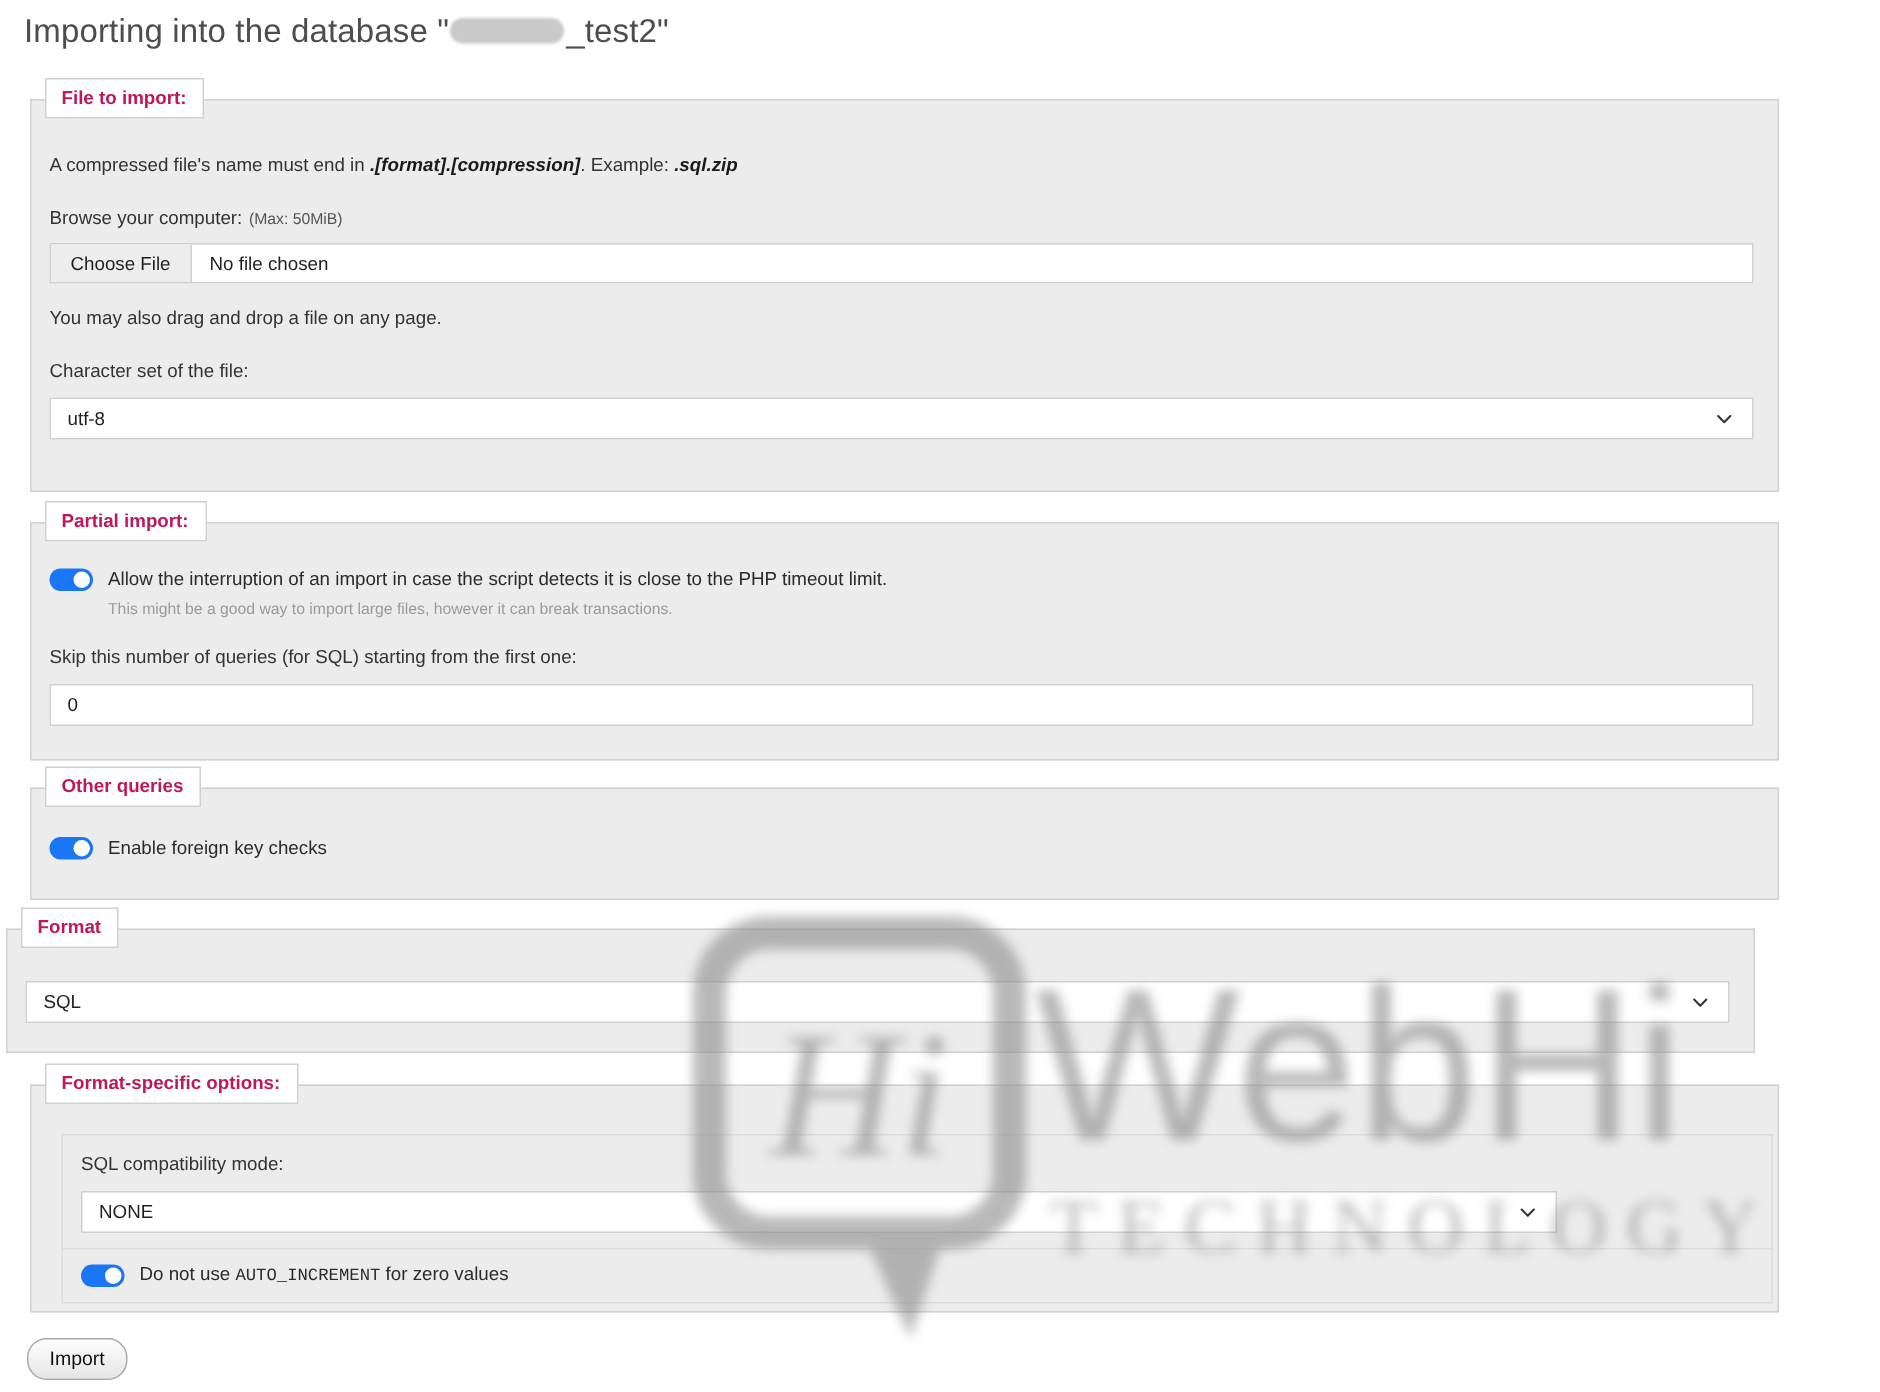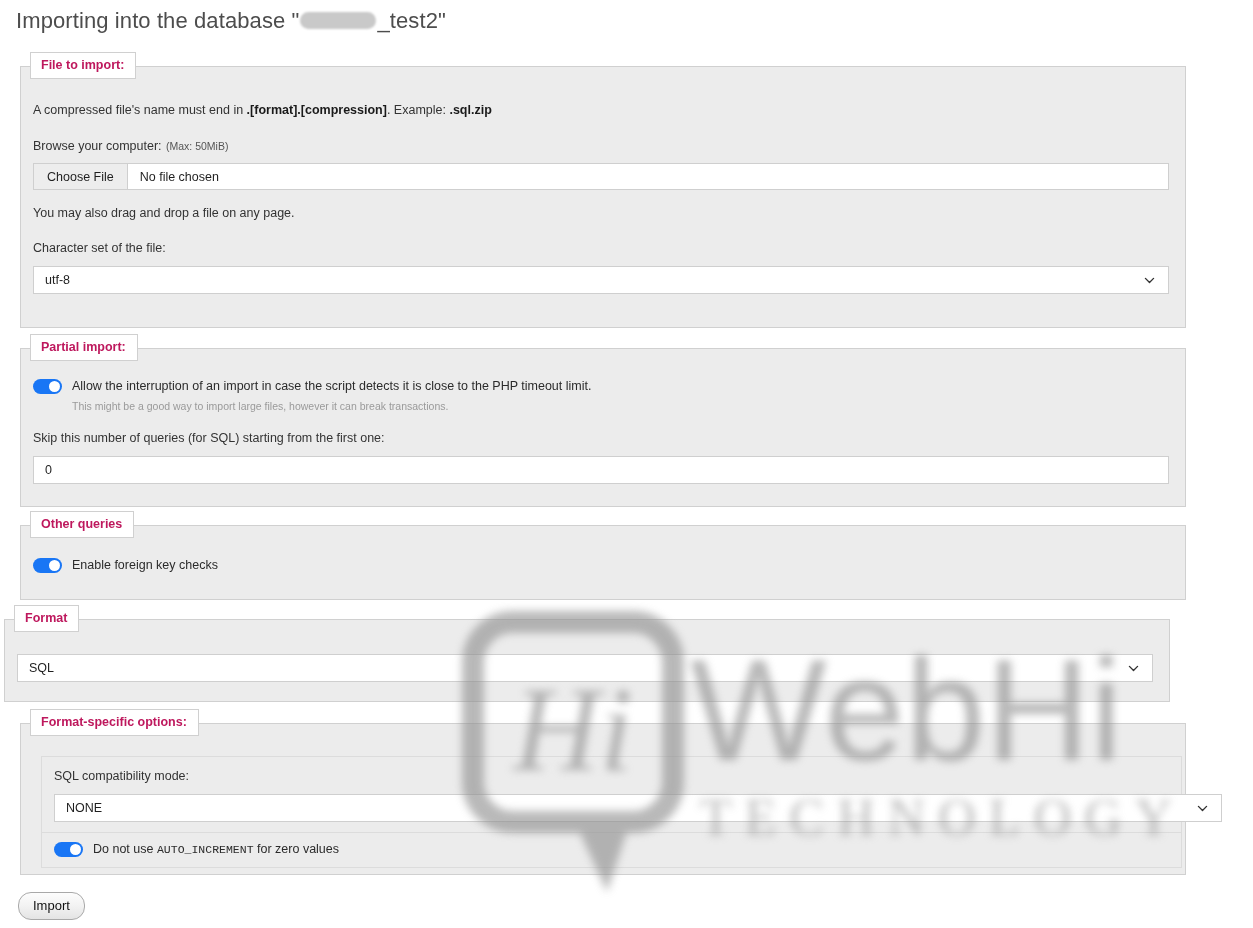--- a/index.html
+++ b/index.html
@@ -71,21 +71,21 @@
     white-space: nowrap;
     line-height: 15px;
   }
   .fs-body { padding: 14px 12px 12px 12px; }
 
   .txt {
     font-size: 12.5px;
     color: #333333;
     line-height: 19px;
   }
-  .txt b { font-weight: bold; color: #1a1a1a; }
+  .txt b { font-weight: bold; color: #1a1a1a; font-style: italic; }
   .small-note {
     font-size: 10.5px;
     color: #555555;
   }
   .hint {
     font-size: 10.5px;
     color: #9a9a9a;
     line-height: 14px;
   }
   .label-row { margin-bottom: 7px; }
@@ -298,21 +298,21 @@
   </div>
 
   <div class="fieldset" style="left:20px; top:723px; width:1166px; height:152px;">
     <div class="legend">Format-specific options:</div>
     <div class="fs-body" style="padding-top:32px; padding-left:20px; padding-right:3px;">
 
       <div class="inner-panel">
 
         <div class="txt" style="margin-bottom:8px;">SQL compatibility mode:</div>
 
-        <div class="select" style="width:1168px;">
+        <div class="select" style="width:984px;">
           <span>NONE</span>
           <span class="chev">
             <svg viewBox="0 0 16 16">
                 <path d="M3 6 L8 11 L13 6" fill="none" stroke="currentColor" stroke-width="1.7" stroke-linecap="round" stroke-linejoin="round"></path>
               </svg>
           </span>
         </div>
 
         <div class="inner-divider" style="margin-top:10px;">
           <div class="switch-row">

